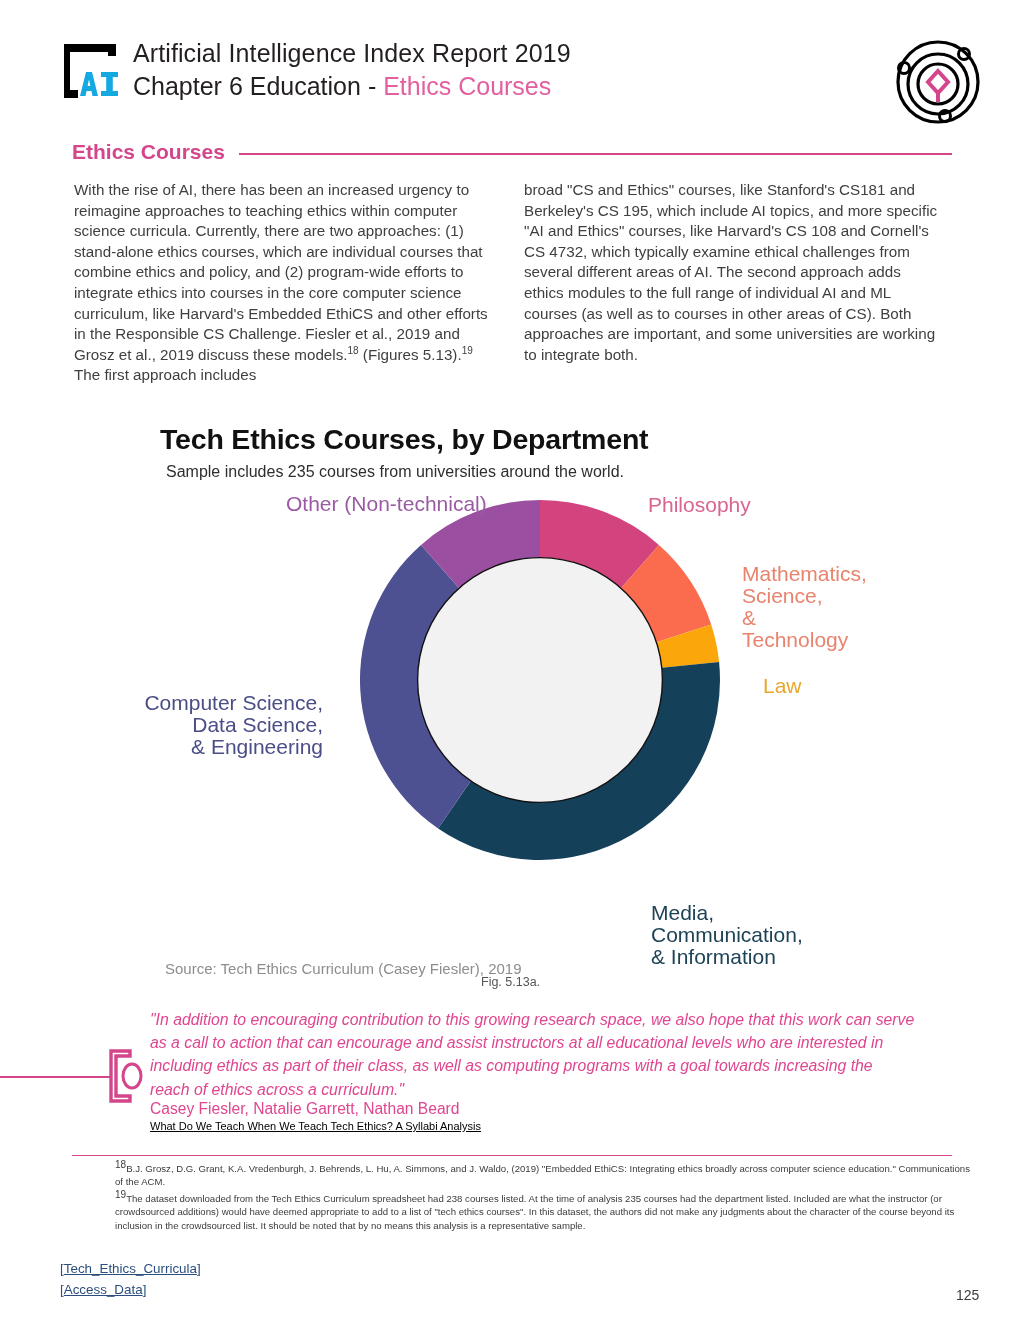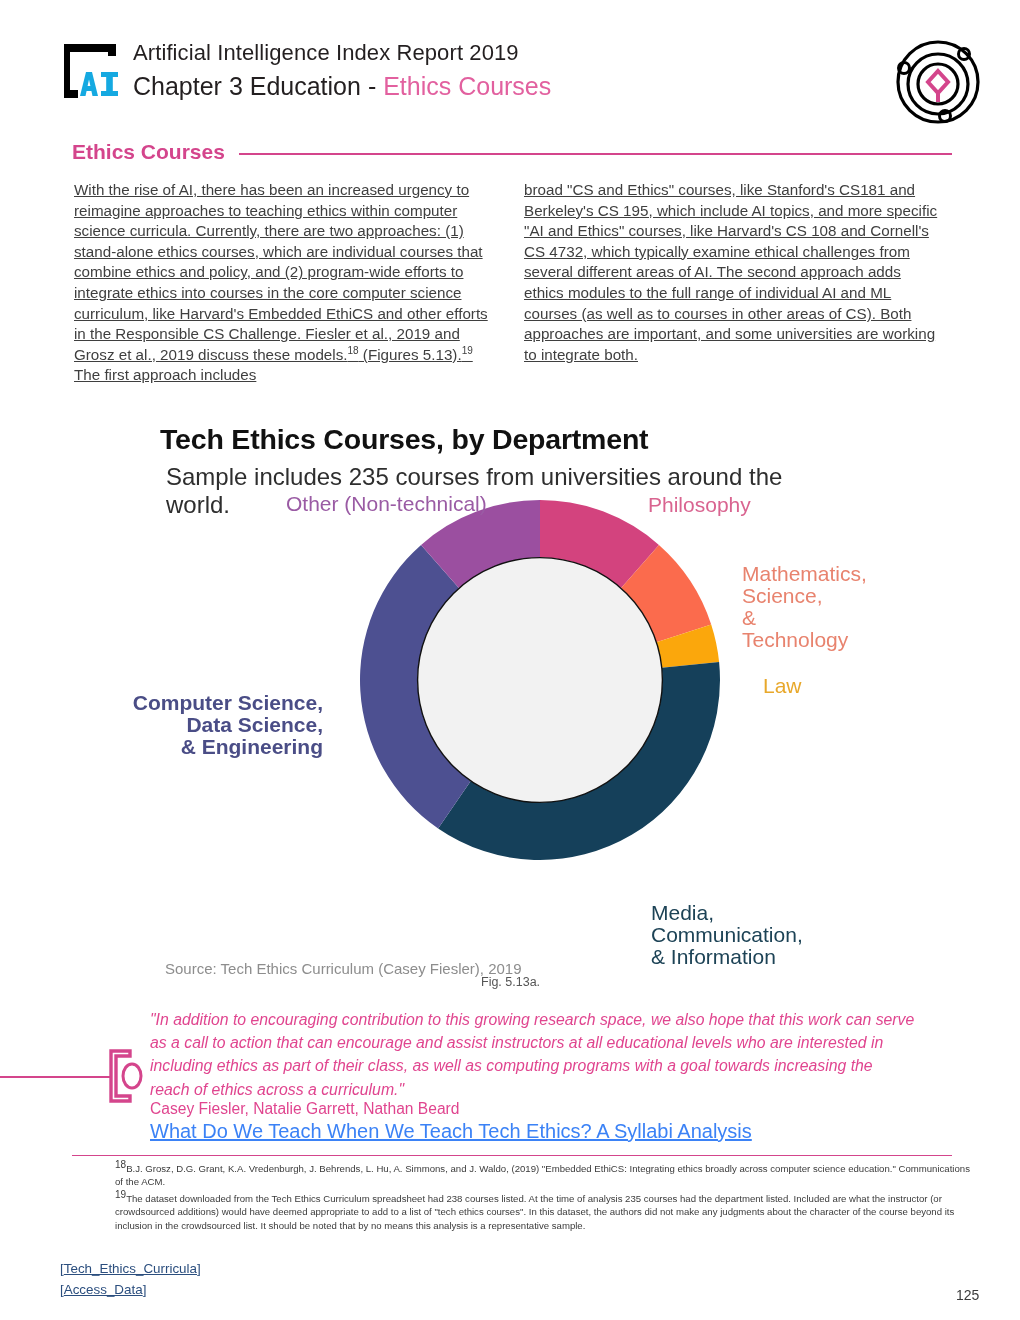--- a/index.html
+++ b/index.html
@@ -7,61 +7,61 @@
     width:1020px;height:1320px;background:#ffffff;
     font-family:"Liberation Sans",sans-serif;
     color:#3b3b3b;position:relative;overflow:hidden;
   }
   .page{position:absolute;inset:0;}
 
   
   .header{position:absolute;left:0;top:0;width:1020px;height:125px;}
   .logo{position:absolute;left:58px;top:40px;width:66px;height:62px;}
   .hdr-text{position:absolute;left:133px;top:38px;}
-  .hdr-line1{font-size:22px;color:#231f20;letter-spacing:.1px;line-height:30px;}
+  .hdr-line1{font-size:25px;color:#231f20;letter-spacing:.1px;line-height:30px;}
   .hdr-line2{font-size:25px;color:#231f20;line-height:32px;margin-top:2px;}
   .hdr-accent{color:#e2609f;}
   .emblem{position:absolute;left:888px;top:32px;width:100px;height:100px;}
 
   
   .sec-title-wrap{position:absolute;left:72px;top:140px;width:880px;display:flex;align-items:center;}
   .sec-title{font-size:21px;font-weight:bold;color:#d4458c;white-space:nowrap;}
   .sec-rule{flex:1;height:2px;background:#d4458c;margin-left:14px;margin-top:3px;}
 
   
-  .col{position:absolute;top:180px;font-size:15.2px;line-height:20.6px;color:#3f3f3f;text-decoration:underline;}
+  .col{position:absolute;top:180px;font-size:15.2px;line-height:20.6px;color:#3f3f3f;}
   .col-l{left:74px;width:420px;}
   .col-r{left:524px;width:420px;}
   .col p{margin:0;}
   sup{font-size:10px;vertical-align:super;line-height:0;}
 
   
   .chart{position:absolute;left:0;top:415px;width:848px;height:580px;}
   .chart-title{position:absolute;left:160px;top:8px;font-size:28.5px;font-weight:bold;color:#111;letter-spacing:-.2px;}
-  .chart-sub{position:absolute;left:166px;top:48px;font-size:24px;color:#2e2e2e;}
+  .chart-sub{position:absolute;left:166px;top:48px;font-size:16px;color:#2e2e2e;}
   .donut{position:absolute;left:355px;top:80px;width:370px;height:370px;}
 
   .lbl{position:absolute;font-size:21px;line-height:22px;white-space:pre-line;}
   .lbl-other{left:286px;top:78px;color:#9a5ba4;}
   .lbl-phil{left:648px;top:79px;color:#d96490;}
   .lbl-math{left:742px;top:148px;color:#e8836e;}
   .lbl-law{left:763px;top:260px;color:#e8a82b;text-align:right;}
   .lbl-media{left:651px;top:487px;color:#1d4356;}
-  .lbl-cs{left:120px;top:277px;width:203px;text-align:right;color:#4a4d86;font-weight:bold;}
+  .lbl-cs{left:120px;top:277px;width:203px;text-align:right;color:#4a4d86;}
 
   .src{position:absolute;left:165px;top:530px;font-size:15px;color:#8d8d8d;margin-top:15px;}
   .figno{position:absolute;left:481px;top:560px;font-size:12.5px;color:#555;}
 
   
   .quote-block{position:absolute;left:0;top:1000px;width:1020px;height:145px;}
   .q-rule{position:absolute;left:0;top:76px;width:112px;height:2px;background:#d4458c;}
   .q-mark{position:absolute;left:108px;top:48px;width:42px;height:56px;}
   .q-text{position:absolute;left:150px;top:8px;width:765px;font-size:15.8px;line-height:23.2px;font-style:italic;color:#e0458f;}
   .q-author{position:absolute;left:150px;top:100px;font-size:15.6px;color:#e0458f;}
-  .q-link{position:absolute;left:150px;top:1120px;font-size:20px;color:#3b82f6;text-decoration:underline;}
+  .q-link{position:absolute;left:150px;top:1120px;font-size:11px;color:#000000;text-decoration:underline;}
 
   
   .fn-rule{position:absolute;left:72px;top:1155px;width:880px;height:1px;background:#d4458c;}
   .fn{position:absolute;left:74px;width:858px;font-size:9.6px;line-height:13.4px;color:#3b3b3b;margin-left:41px;}
   .fn1{top:1162px;}
   .fn2{top:1192px;}
 
   
   .foot-links{position:absolute;left:60px;top:1258px;font-size:13.4px;line-height:21px;color:#2b4e7e;}
   .foot-links a{color:#2b4e7e;text-decoration:underline;text-align:right;}
@@ -77,21 +77,21 @@
     <div class="logo">
       <svg width="66" height="62" viewBox="0 0 66 62">
         <path d="M6 4 H58 V16 H50 V12 H12 V50 H20 V58 H6 Z" fill="#000"></path>
         <rect x="20" y="22" width="40" height="36" fill="#ffffff"></rect>
         <path d="M22 56 L28 32 H34 L40 56 H34.5 L33.4 51 H28.6 L27.5 56 Z M29.6 46 H32.4 L31 39.5 Z" fill="#15A9E1"></path>
         <path d="M43 32 H60 V37 H54.8 V51 H60 V56 H43 V51 H48.2 V37 H43 Z" fill="#15A9E1"></path>
       </svg>
     </div>
     <div class="hdr-text">
       <div class="hdr-line1">Artificial Intelligence Index Report 2019</div>
-      <div class="hdr-line2"><span>Chapter 3 Education - </span><span class="hdr-accent">Ethics Courses</span></div>
+      <div class="hdr-line2"><span>Chapter 6 Education - </span><span class="hdr-accent">Ethics Courses</span></div>
     </div>
     <div class="emblem">
       <svg width="100" height="100" viewBox="0 0 100 100">
         <circle cx="50" cy="50" r="40" fill="none" stroke="#000" stroke-width="3.2"></circle>
         <circle cx="50" cy="52" r="30" fill="none" stroke="#000" stroke-width="3.2"></circle>
         <circle cx="50" cy="52" r="20" fill="none" stroke="#000" stroke-width="3.2"></circle>
         <circle cx="16" cy="36" r="5.5" fill="none" stroke="#000" stroke-width="3"></circle>
         <circle cx="76" cy="22" r="5.5" fill="none" stroke="#000" stroke-width="3"></circle>
         <circle cx="57" cy="84" r="5.5" fill="none" stroke="#000" stroke-width="3"></circle>
         <path d="M50 39 L60 50 L50 61 L40 50 Z" fill="none" stroke="#D4458C" stroke-width="4"></path>

